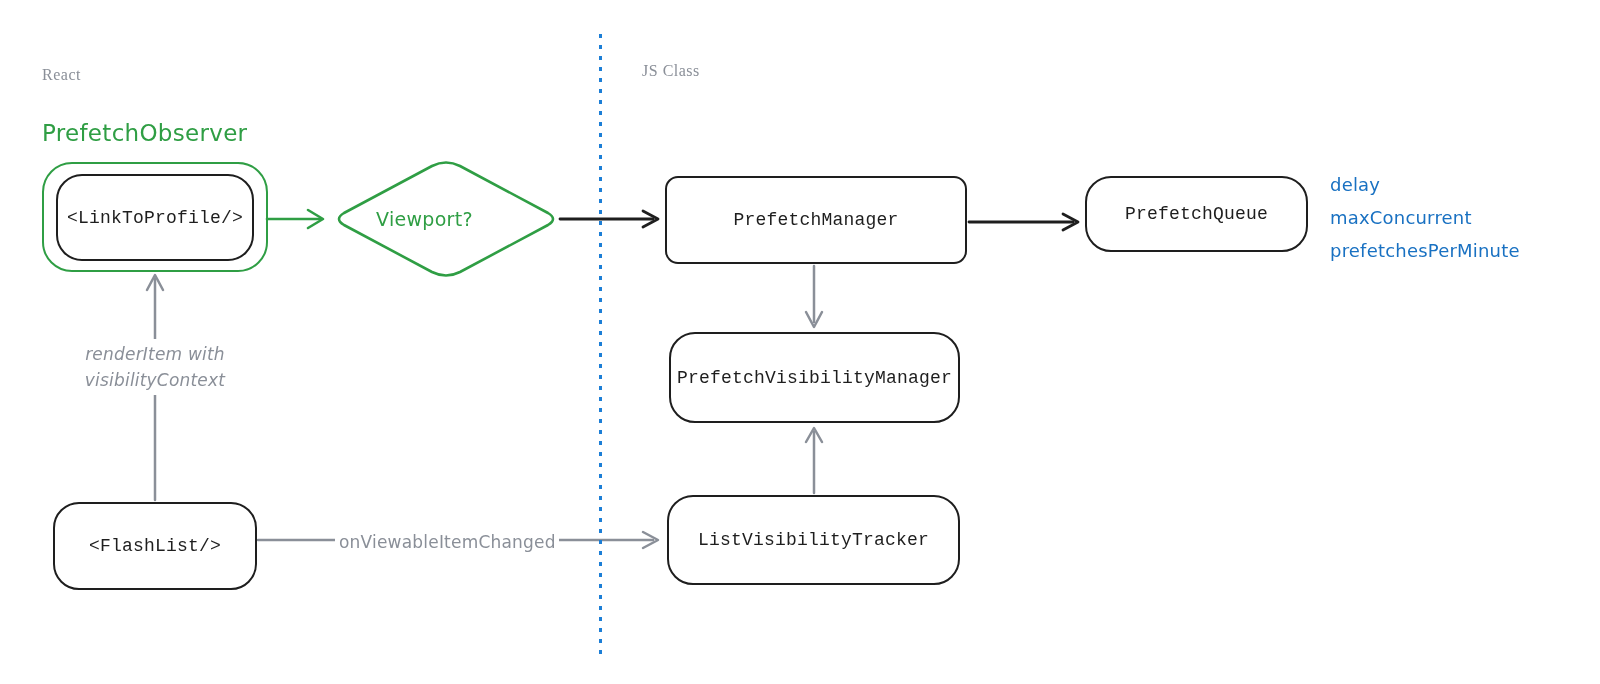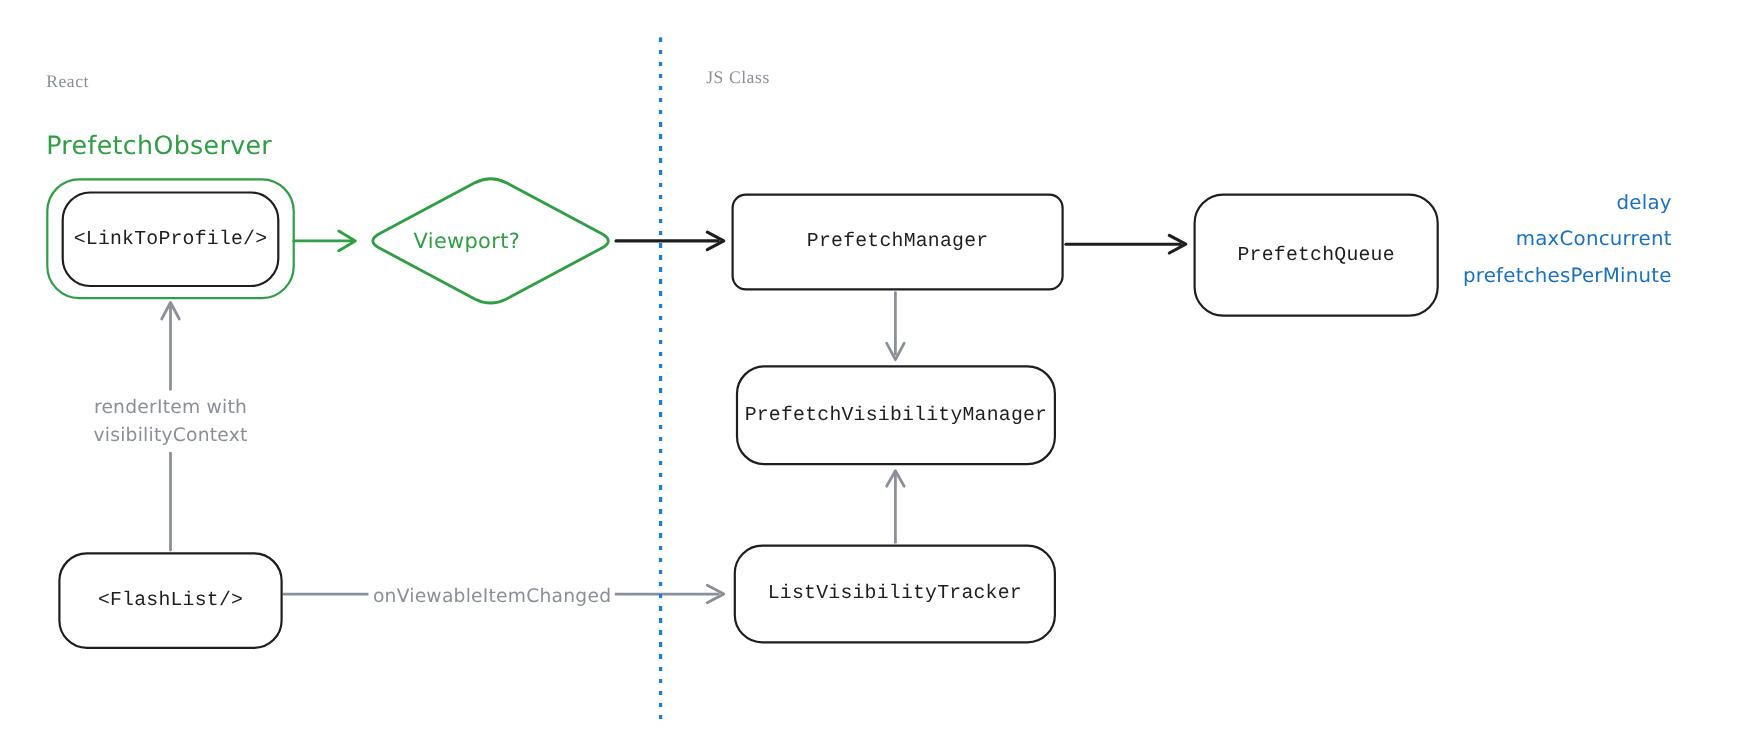--- a/index.html
+++ b/index.html
@@ -73,21 +73,20 @@
     padding:2px 4px;
     letter-spacing:0.2px;
     white-space:nowrap;
   }
   .props{
     position:absolute;
     color:var(--blue);
     font-size:18px;
     line-height:33px;
     letter-spacing:0.2px;
-    text-align:right;
   }
   .edge{fill:none;stroke-linecap:round;stroke-linejoin:round;}
   .edge.green{stroke:var(--green);stroke-width:2.6;}
   .edge.black{stroke:var(--ink);stroke-width:2.8;}
   .edge.gray{stroke:var(--gray);stroke-width:2.5;}
   .diamond-shape{fill:#fff;stroke:var(--green);stroke-width:2.6;stroke-linejoin:round;}
 </style>
 </head>
 <body>
 
@@ -130,37 +129,37 @@
   <div class="node" style="left:56px;top:174px;width:198px;height:87px;">
     <span>&lt;LinkToProfile/&gt;</span>
   </div>
 
   <div class="diamond-label" style="left:376px;top:208px;">Viewport?</div>
 
   <div class="node" style="left:665px;top:176px;width:302px;height:88px;border-radius:13px;">
     <span>PrefetchManager</span>
   </div>
 
-  <div class="node" style="left:1085px;top:176px;width:223px;height:112px;border-radius:27px;">
+  <div class="node" style="left:1085px;top:176px;width:223px;height:76px;">
     <span>PrefetchQueue</span>
   </div>
 
   <div class="node" style="left:669px;top:332px;width:291px;height:91px;">
     <span>PrefetchVisibilityManager</span>
   </div>
 
   <div class="node" style="left:667px;top:495px;width:293px;height:90px;text-align:right;">
     <span>ListVisibilityTracker</span>
   </div>
 
   <div class="node" style="left:53px;top:502px;width:204px;height:88px;justify-content:center;">
     <span>&lt;FlashList/&gt;</span>
   </div>
 
-  <div class="edge-label" style="left:58px;top:355px;width:194px;">
+  <div class="edge-label" style="left:58px;top:339px;width:194px;font-style:italic;">
     <div>renderItem with</div>
     <div>visibilityContext</div>
   </div>
 
   <div class="edge-label" style="left:335px;top:527px;width:224px;">onViewableItemChanged</div>
 
   <div class="props" style="left:1330px;top:168px;">
     <div>delay</div>
     <div>maxConcurrent</div>
     <div>prefetchesPerMinute</div>

